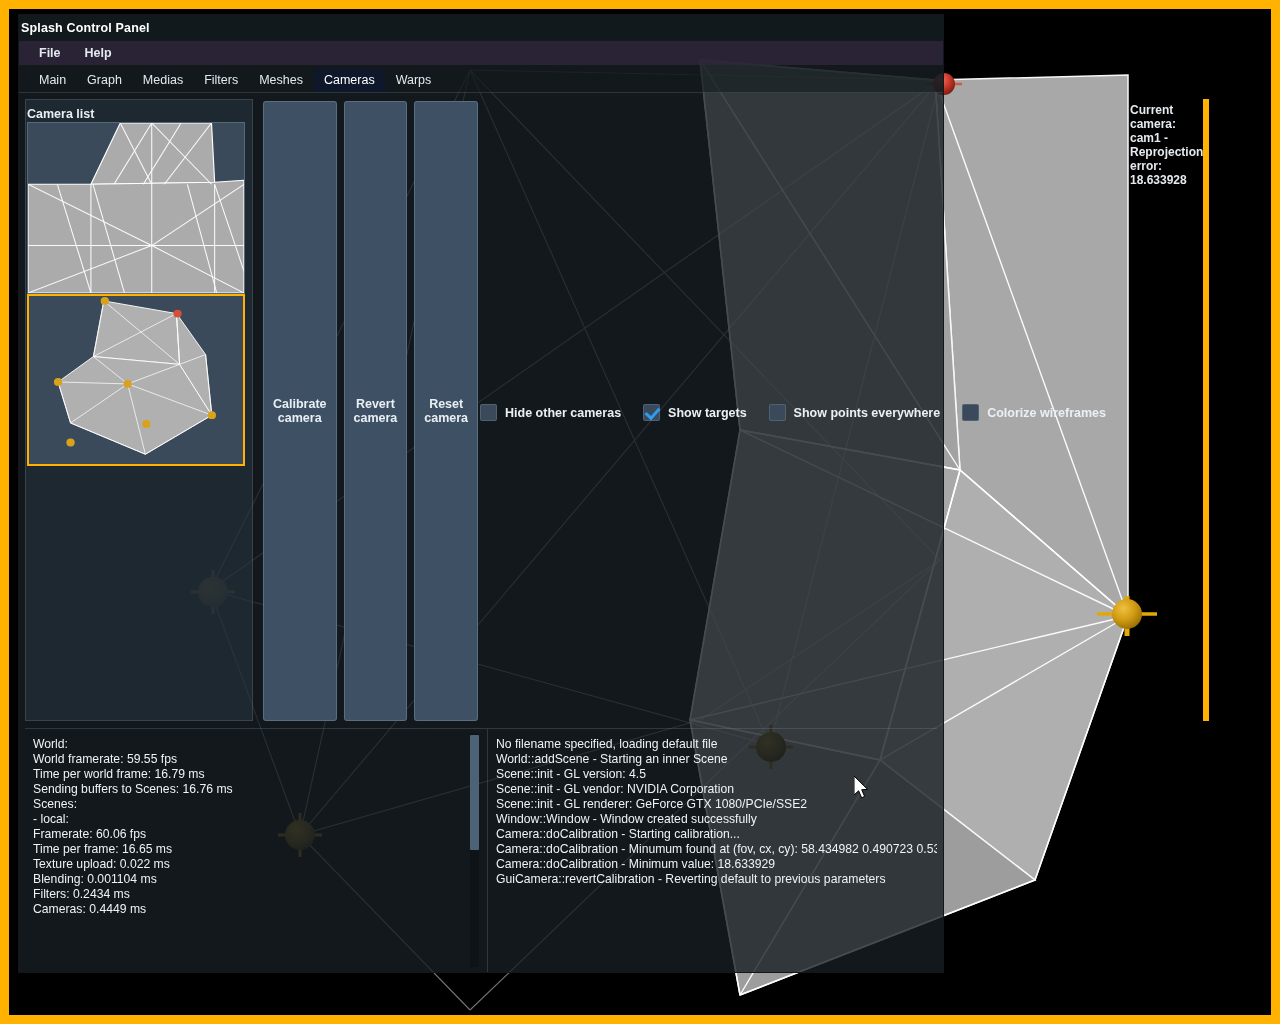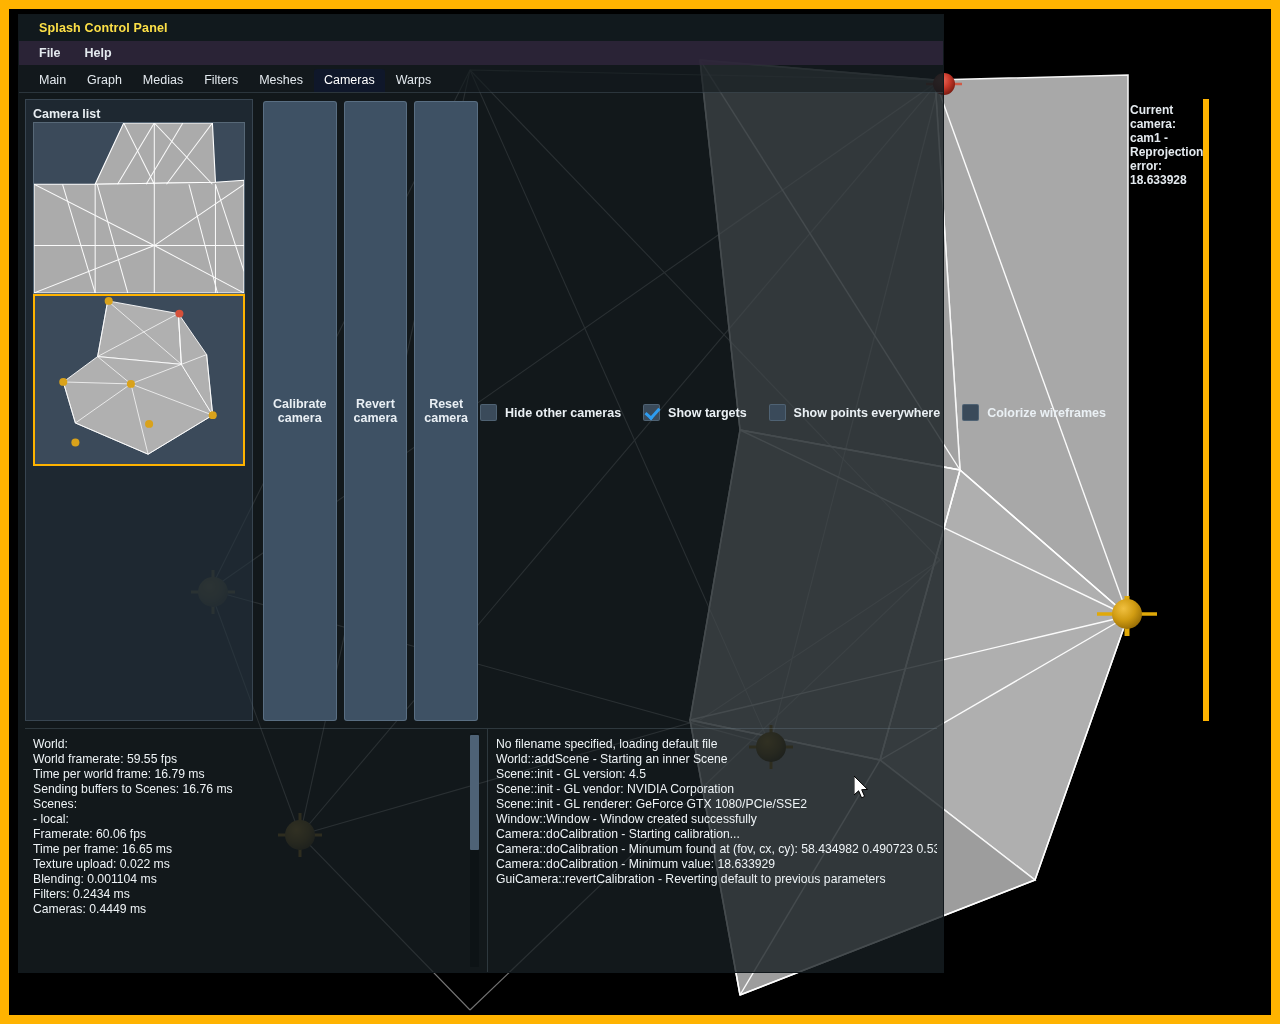--- a/index.html
+++ b/index.html
@@ -30,23 +30,23 @@
   #panel {
     position:absolute; left:18px; top:14px; width:926px; height:959px;
     z-index:20;
     background:rgba(22,30,34,0.80);
     border:1px solid #11181c;
     display:flex; flex-direction:column;
     color:#dfe6ea;
     font-size:12.5px;
   }
   #titlebar {
-    height:26px; line-height:26px; padding:0 20px;
+    height:26px; line-height:26px; padding:0 2px;
     background:rgba(17,26,29,0.92);
-    font-size:12.5px; color:#fde047; font-weight:600; letter-spacing:.15px;
+    font-size:12.5px; color:#ffffff; font-weight:600; letter-spacing:.15px;
     flex:0 0 auto;
   }
   #menubar {
     height:24px; background:rgba(44,37,56,0.92);
     display:flex; align-items:center; gap:0px; padding-left:8px;
     flex:0 0 auto;
   }
   .menu-item {
     padding:3px 12px; font-size:12.5px; color:#e3e9ee; font-weight:600;
     cursor:default;
@@ -66,21 +66,21 @@
   .tab.active { background:#0f172a; color:#ffffff; }
 
   #body { flex:1 1 auto; display:flex; flex-direction:column; padding:6px 6px 0 6px; min-height:0; }
   #upper { display:flex; gap:8px; flex:0 0 622px; min-height:0; }
 
   
   #camera-list {
     width:228px; flex:0 0 228px;
     background:rgba(40,55,68,0.55);
     border:1px solid rgba(120,140,155,0.30);
-    padding:7px 7px 10px 7px;
+    padding:7px 7px 10px 1px;
     display:flex; flex-direction:column; 
   }
   #camera-list-title { font-size:12.5px; font-weight:600; color:#e8eef2; margin-bottom:1px; }
   .cam-thumb {
     width:100%; height:172px; background:#3b4a5a;
     border:1px solid rgba(140,160,175,0.35);
     position:relative; overflow:hidden; cursor:pointer;
   }
   .cam-thumb.selected { border:2px solid #FFB300; }
 

